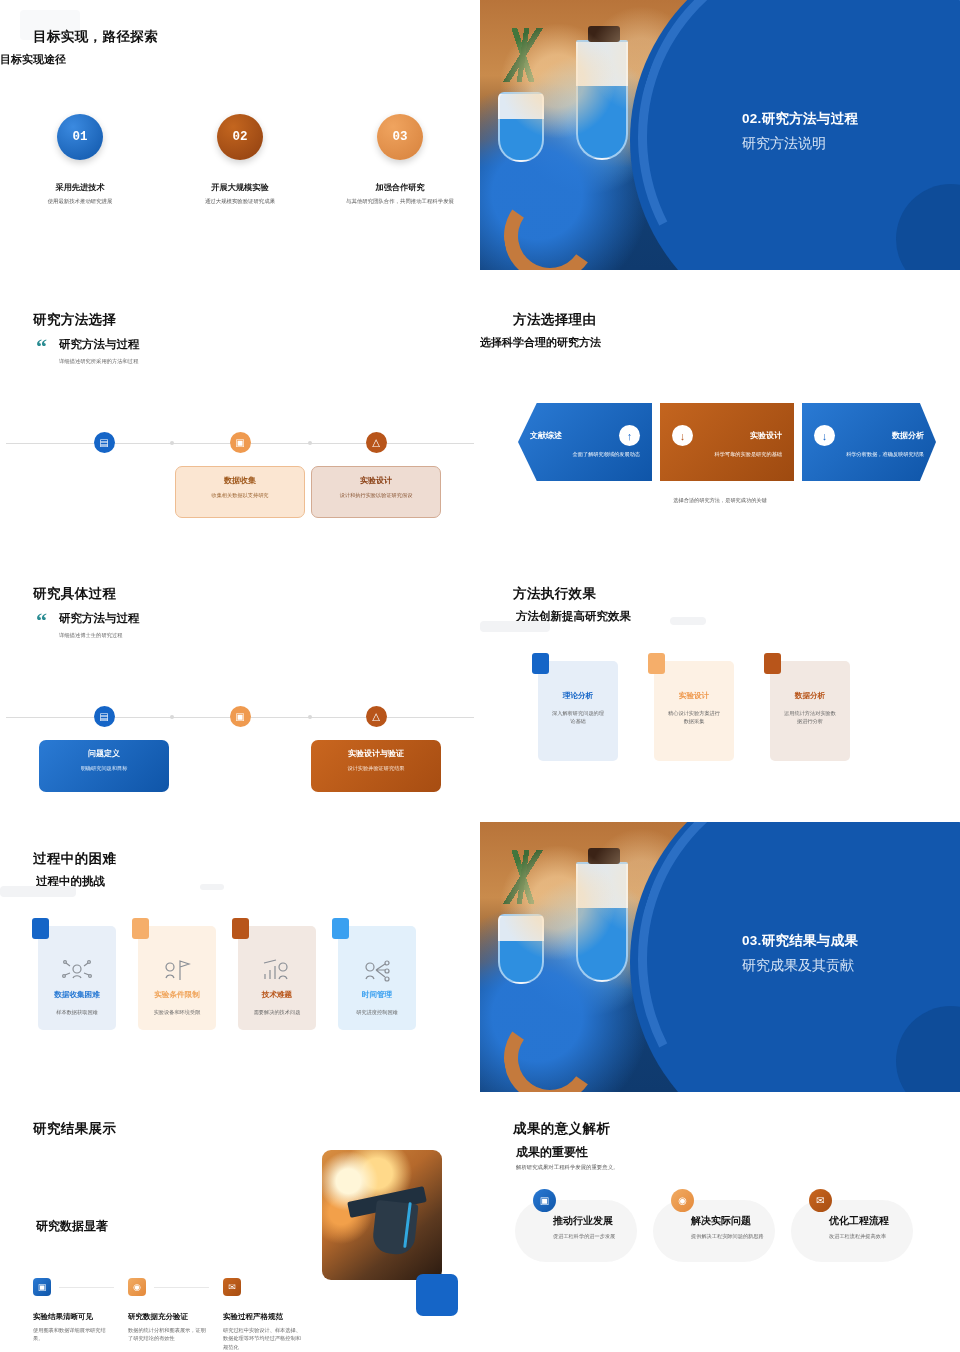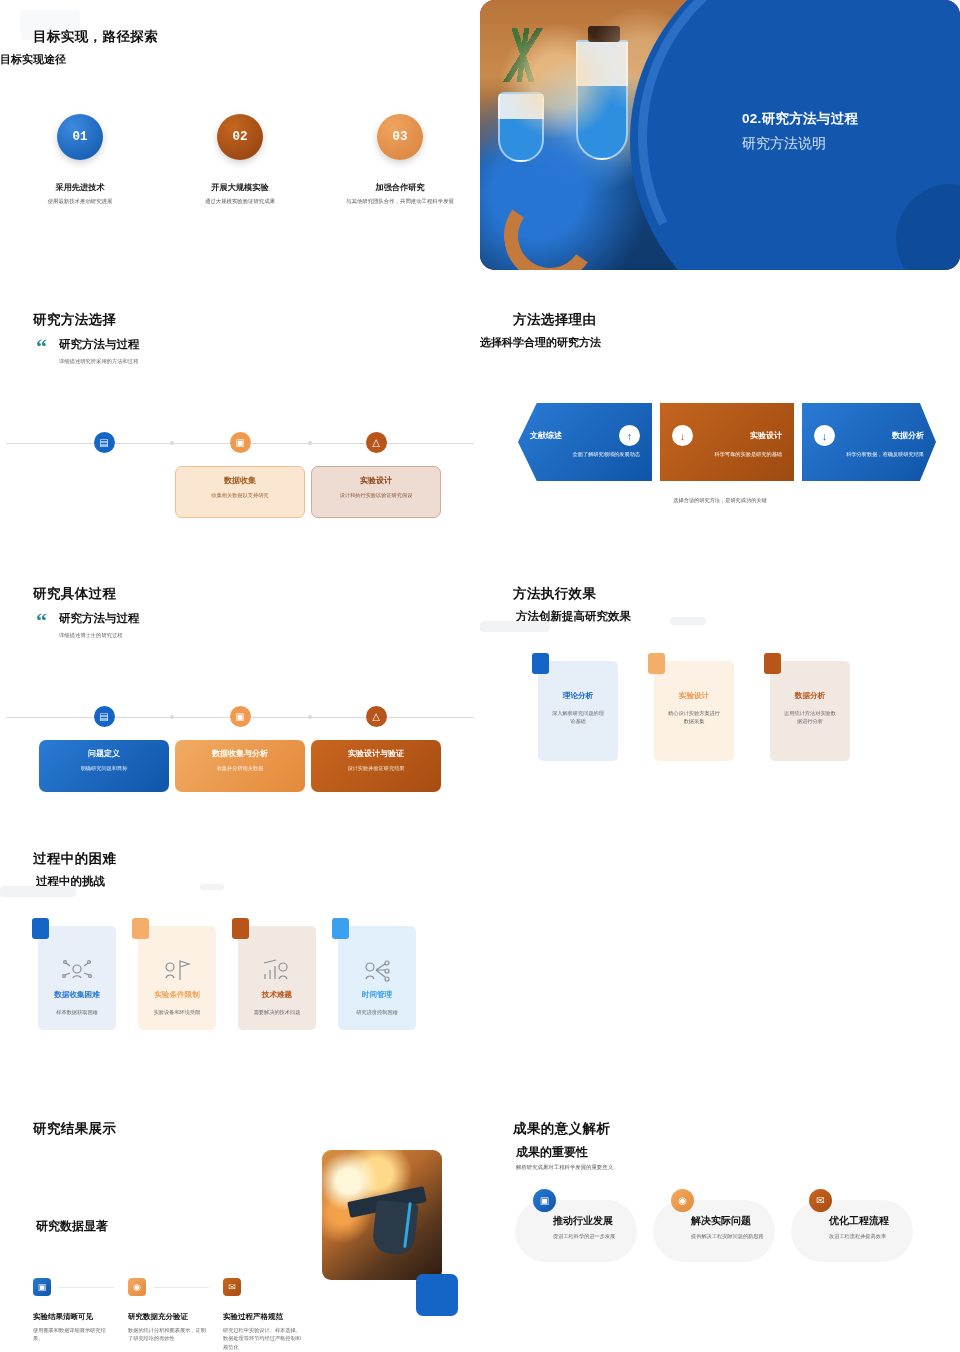--- a/index.html
+++ b/index.html
@@ -44,21 +44,21 @@
     color: #fff; font-size: 12.5px; font-weight: bold;
     box-shadow: 0 3px 7px rgba(0,0,0,.18);
   }
   .circ-t { margin-top: 22px; font-size: 8.2px; font-weight: bold; color: #1a1a1a; }
   .circ-d {
     margin-top: 5px; font-size: 5.4px; color: #555; line-height: 1.5;
     width: 120px; text-align: center;
   }
 
   
-  .cover { background: #b91c1c; border-radius: 15px; }
+  .cover { background: #b91c1c; }
   .cover .photo {
     position: absolute; left: 0; top: 0; width: 260px; height: 270px;
     background:
       radial-gradient(circle at 22% 72%, rgba(40,120,215,.95) 0 16%, rgba(40,120,215,0) 40%),
       radial-gradient(ellipse at 42% 46%, rgba(125,200,255,.85) 0 10%, rgba(60,140,220,.0) 34%),
       linear-gradient(#b8743a 0%, #c98b4c 28%, #7a4f2c 52%, #123f74 62%, #0f3a6e 100%);
   }
   .cover .photo::after {
     content: ""; position: absolute; inset: 0;
     background:
@@ -335,24 +335,20 @@
 
       <div class="tl-item" style="left:39px">
         <div class="tl-ico" style="background:#1565c7">▤</div>
         <div class="tl-card" style="background:linear-gradient(135deg,#2a7ad4,#0f55a8)">
           <div class="tl-card-t" style="color:#fff">问题定义</div>
           <div class="tl-card-d" style="color:#e3eefb">明确研究问题和目标</div>
         </div>
       </div>
       <div class="tl-item" style="left:175px">
         <div class="tl-ico" style="background:#ef9a4f">▣</div>
-        <div class="tl-card" style="background:linear-gradient(135deg,#f1ab63,#e4893a)">
-          <div class="tl-card-t" style="color:#fff">数据收集与分析</div>
-          <div class="tl-card-d" style="color:#fdf1e6">收集并分析相关数据</div>
-        </div>
       </div>
       <div class="tl-item" style="left:311px">
         <div class="tl-ico" style="background:#b8551a">△</div>
         <div class="tl-card" style="background:linear-gradient(135deg,#c9661f,#a74d12)">
           <div class="tl-card-t" style="color:#fff">实验设计与验证</div>
           <div class="tl-card-d" style="color:#fbeade">设计实验并验证研究结果</div>
         </div>
       </div>
     </div>
   </div>
@@ -443,20 +439,36 @@
               <circle cx="25" cy="21" r="2"></circle>
             <path d="M14 12l9-6M14 12h9M14 12l9 7"></path>
           </svg>
         </div>
         <div class="tc-t" style="color:#3aa0f0">时间管理</div>
         <div class="tc-d">研究进度控制困难</div>
       </div>
     </div>
   </div>
 
+  <div class="slide r3 cR cover">
+    <div class="photo">
+      <div class="leaf"></div>
+      <div class="flask fl-small"></div>
+      <div class="flask fl-main"></div>
+      <div class="flask fl-tube"></div>
+    </div>
+    <div class="mask"></div>
+    <div class="arcbig"></div>
+    <div class="arc-orange"></div>
+    <div class="circ-dark"></div>
+    <div class="cover-txt">
+      <div class="cover-h">03.研究结果与成果</div>
+      <div class="cover-s">研究成果及其贡献</div>
+    </div>
+  </div>
 
   <div class="slide r4 cL">
     <div class="s-title">研究结果展示</div>
     <div class="s-sub-left" style="top:126px;font-size:12px">研究数据显著</div>
 
     <div class="ilist" style="top:186px">
       <div class="ilist-col" style="position:relative">
         <div class="ilist-sq" style="background:linear-gradient(135deg,#2a7ad4,#0f55a8)">▣</div>
         <div class="ilist-conn" style="left:26px"></div>
         <div class="ilist-t">实验结果清晰可见</div>

